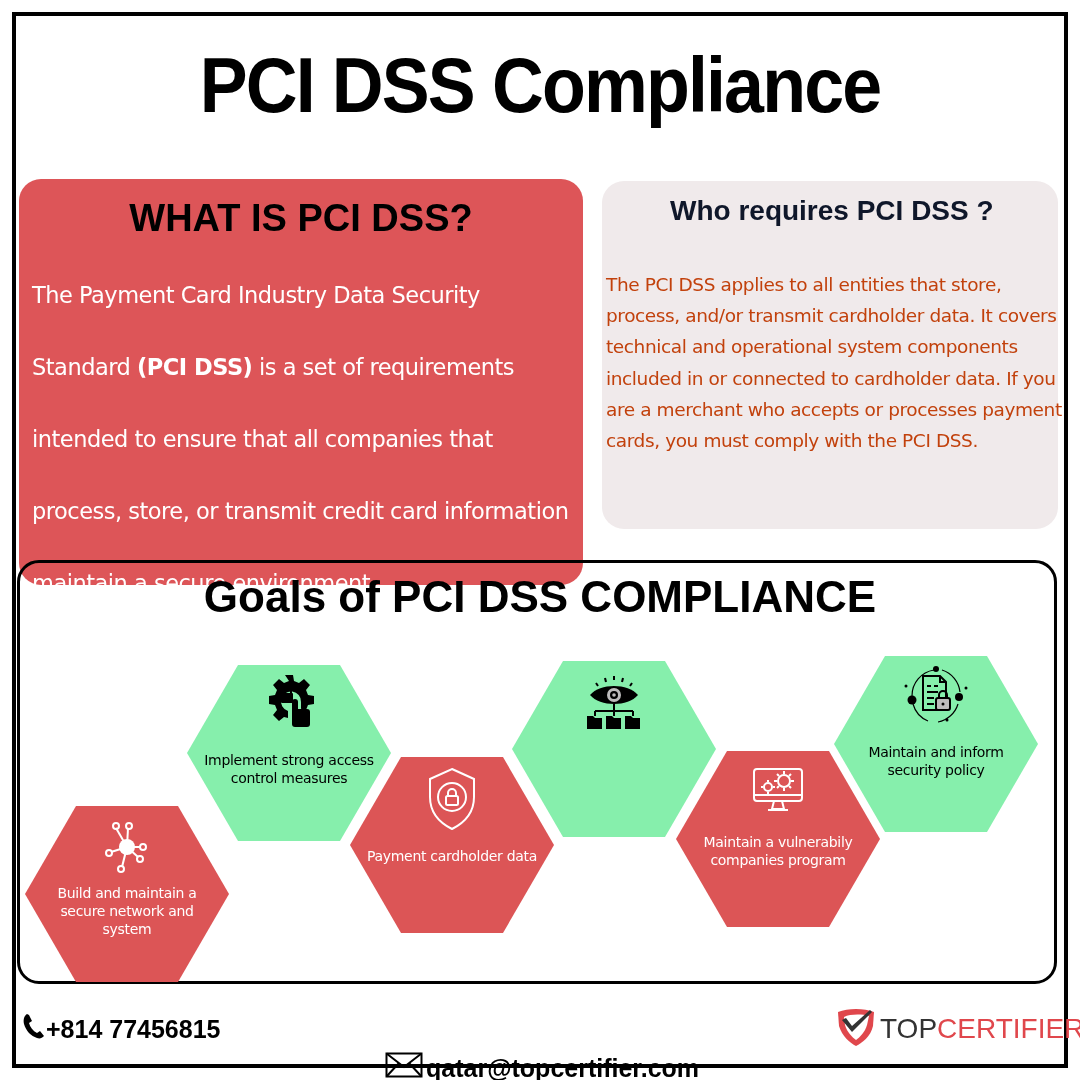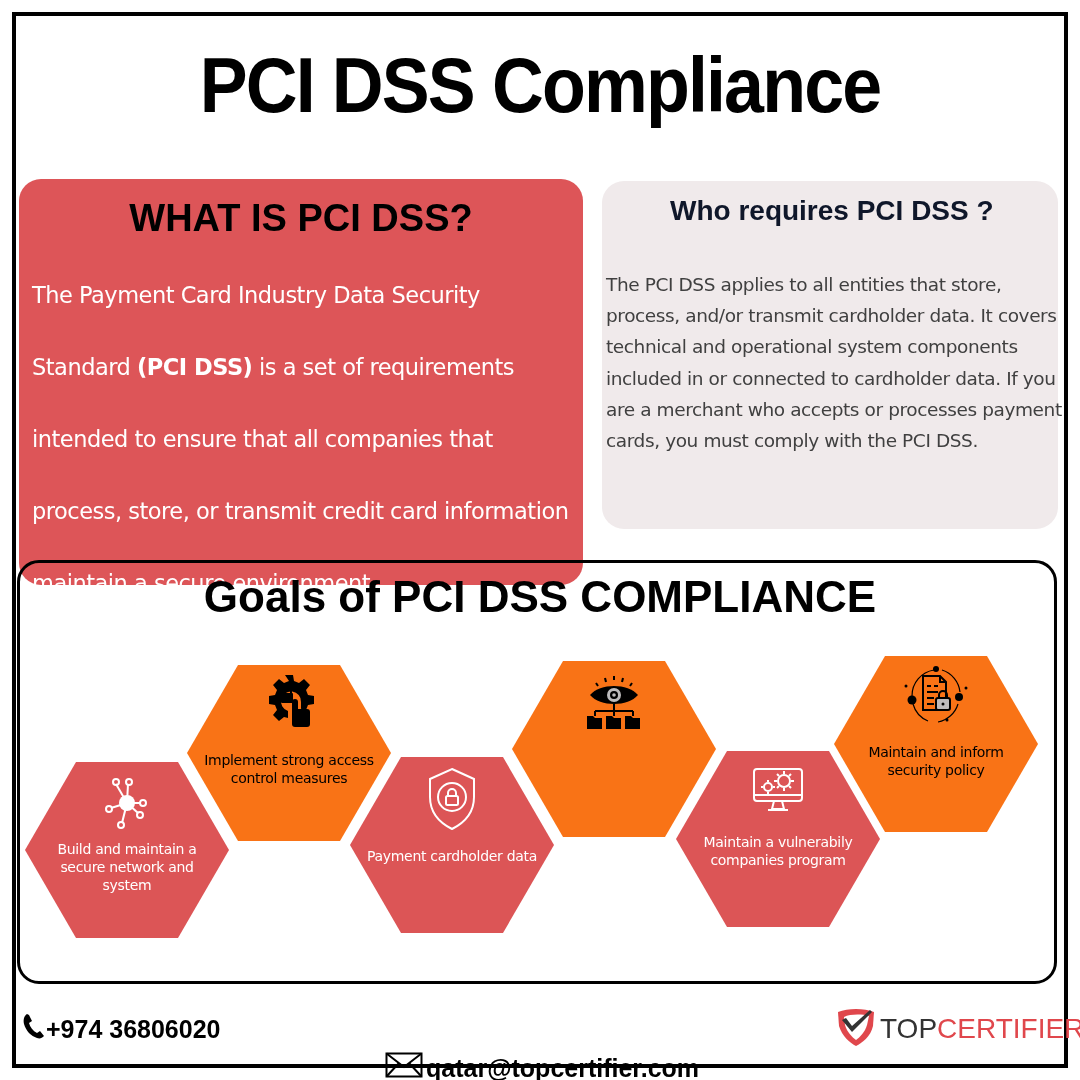--- a/index.html
+++ b/index.html
@@ -14,30 +14,30 @@
   .what-card { position: absolute; left: 19px; top: 179px; width: 564px; height: 406px; background: #dd5558; border-radius: 22px; }
   .what-title { position: absolute; left: 0; top: 18px; width: 100%; text-align: center;
     font-family: "Liberation Sans", sans-serif; font-weight: bold; font-size: 38px; color: #000; }
   .what-body { position: absolute; left: 13px; top: 80px; width: 545px; color: #ffffff;
     font-family: "DejaVu Sans", sans-serif; font-size: 22.5px; line-height: 72px; letter-spacing: -0.5px; }
   .what-body b { font-weight: bold; }
 
   .who-card { position: absolute; left: 602px; top: 181px; width: 456px; height: 348px; background: #f0eaeb; border-radius: 22px; }
   .who-title { position: absolute; left: 68px; top: 14px; font-family: "Liberation Sans", sans-serif; font-weight: bold; font-size: 28px; color: #0f172a; }
   .who-body { position: absolute; left: 4px; top: 88px; width: 460px; font-family: "DejaVu Sans", sans-serif;
-    font-size: 18.5px; line-height: 31.2px; color: #404040; letter-spacing: -0.4px; }
+    font-size: 18.5px; line-height: 31.2px; color: #c2410c; letter-spacing: -0.4px; }
 
   .goals-box { position: absolute; left: 17px; top: 560px; width: 1040px; height: 424px; border: 3px solid #000; border-radius: 22px; }
   .goals-title { position: absolute; left: 0; top: 572px; width: 1080px; text-align: center;
     font-family: "Liberation Sans", sans-serif; font-weight: bold; font-size: 44px; color: #000; }
 
   .hex { position: absolute; width: 204px; height: 176px;
     clip-path: polygon(25% 0%, 75% 0%, 100% 50%, 75% 100%, 25% 100%, 0% 50%); }
   .hex.red { background: #dc5556; color: #ffffff; }
-  .hex.grey { background: #f97316; color: #000000; }
+  .hex.grey { background: #86efac; color: #000000; }
   .hex .icon { position: absolute; left: 50%; transform: translateX(-50%); }
   .hex .label { position: absolute; left: 14px; right: 14px; text-align: center;
     font-family: "DejaVu Sans", sans-serif; font-size: 14px; line-height: 18px; letter-spacing: -0.3px; }
 
   .footer-phone { position: absolute; left: 22px; top: 1012px; display: flex; align-items: center;
     font-family: "Liberation Sans", sans-serif; font-weight: bold; font-size: 25px; }
   .footer-email { position: absolute; left: 385px; top: 1052px; display: flex; align-items: center;
     font-family: "Liberation Sans", sans-serif; font-weight: bold; font-size: 25px; }
   .logo { position: absolute; left: 836px; top: 1006px; display: flex; align-items: center; }
   .logo-text { font-family: "Liberation Sans", sans-serif; font-size: 28px; letter-spacing: 0px; margin-left: 4px; }
@@ -57,21 +57,21 @@
 </section>
 
 <section class="who-card">
   <h2 class="who-title">Who requires PCI DSS ?</h2>
   <p class="who-body">The PCI DSS applies to all entities that store, process, and/or transmit cardholder data. It covers technical and operational system components included in or connected to cardholder data. If you are a merchant who accepts or processes payment cards, you must comply with the PCI DSS.</p>
 </section>
 
 <div class="goals-box"></div>
 <h2 class="goals-title">Goals of PCI DSS COMPLIANCE</h2>
 
-<div class="hex red" style="left:25px; top:762px;">
+<div class="hex red" style="left:25px; top:806px;">
   <span class="icon" style="top:14px;">
     <svg width="50" height="54" viewBox="0 0 50 54">
       <g stroke="#fff" stroke-width="2" fill="none">
         <line x1="25" y1="27" x2="14" y2="8"></line>
           <line x1="25" y1="27" x2="26" y2="8"></line>
         <line x1="25" y1="27" x2="9" y2="32"></line>
           <line x1="25" y1="27" x2="38" y2="27"></line>
         <line x1="25" y1="27" x2="36" y2="37"></line>
           <line x1="25" y1="27" x2="20" y2="47"></line>
         <circle cx="14" cy="6" r="3"></circle>
@@ -193,21 +193,21 @@
   </span>
   <span class="label" style="top:87px;">Maintain and inform security policy</span>
 </div>
 
 <div class="footer-phone">
   <span>
     <svg width="24" height="28" viewBox="0 0 24 28">
       <path d="M5 2 C2 4 1 8 2 12 C4 19 9 24 15 26 C18 27 20 26 22 24 L18 19 L15 21 C11 19 8 15 7 11 L10 9 L7 3 Z" fill="#000"></path>
     </svg>
   </span>
-  <span>+974 36806020</span>
+  <span>+814 77456815</span>
 </div>
 
 <div class="footer-email">
   <span style="margin-right:3px;">
     <svg width="38" height="26" viewBox="0 0 38 26">
       <rect x="1.5" y="1.5" width="35" height="23" fill="none" stroke="#000" stroke-width="2"></rect>
       <path d="M1.5 1.5 L19 15 L36.5 1.5 M1.5 24.5 L14 11 M36.5 24.5 L24 11" fill="none" stroke="#000" stroke-width="2"></path>
     </svg>
   </span>
   <span>qatar@topcertifier.com</span>

